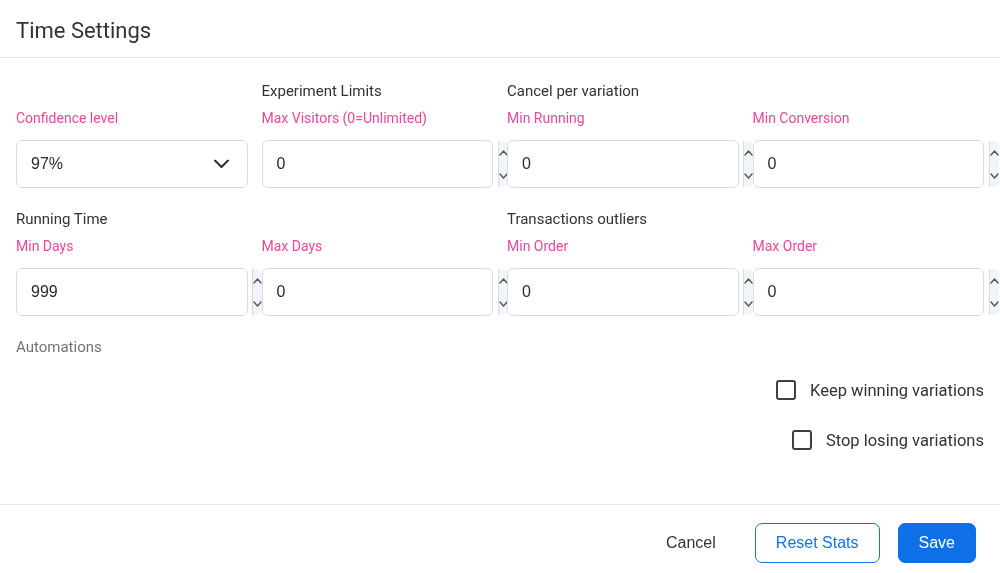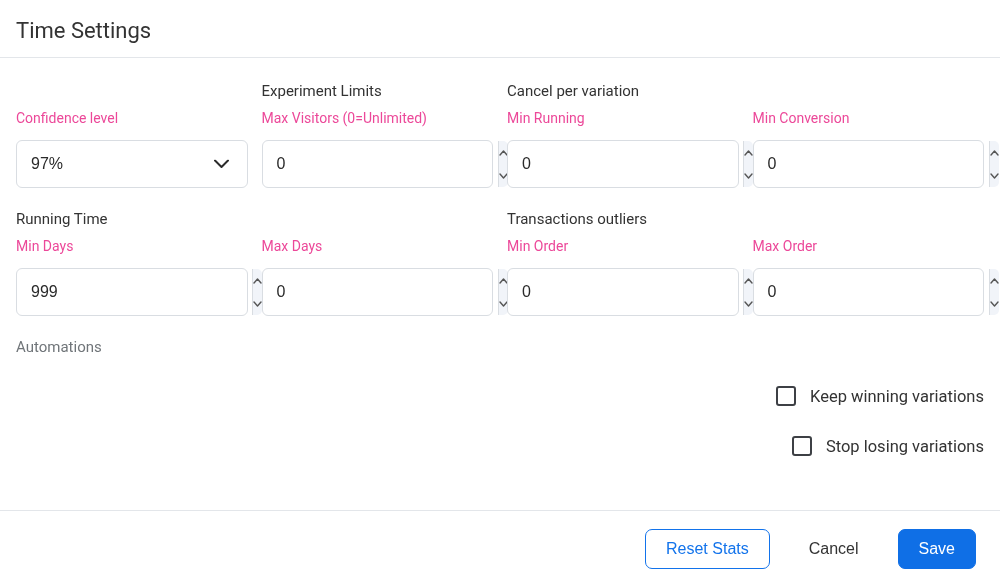--- a/index.html
+++ b/index.html
@@ -87,21 +87,21 @@
       justify-content: center;
       cursor: pointer;
     }
     .step-btn svg { display: block; }
     .automations {
       margin-top: 6px;
     }
     .auto-title {
       font-size: 15px;
       color: #707579;
-      margin-bottom: 30px;
+      margin-bottom: 24px;
     }
     .checkbox-row {
       display: flex;
       align-items: center;
       margin-left: 24px;
       margin-bottom: 30px;
       justify-content: flex-end;
     }
     .cb-box {
       width: 20px;
@@ -326,17 +326,17 @@
 
       <div class="checkbox-row">
         <div class="cb-box"></div>
         <div class="cb-label">Stop losing variations</div>
       </div>
     </div>
 
   </div>
 
   <div class="footer">
+    <button class="btn btn-text">Cancel</button>
     <button class="btn btn-outline">Reset Stats</button>
-    <button class="btn btn-text">Cancel</button>
     <button class="btn btn-primary">Save</button>
   </div>
 </div>
 
 </body></html>

